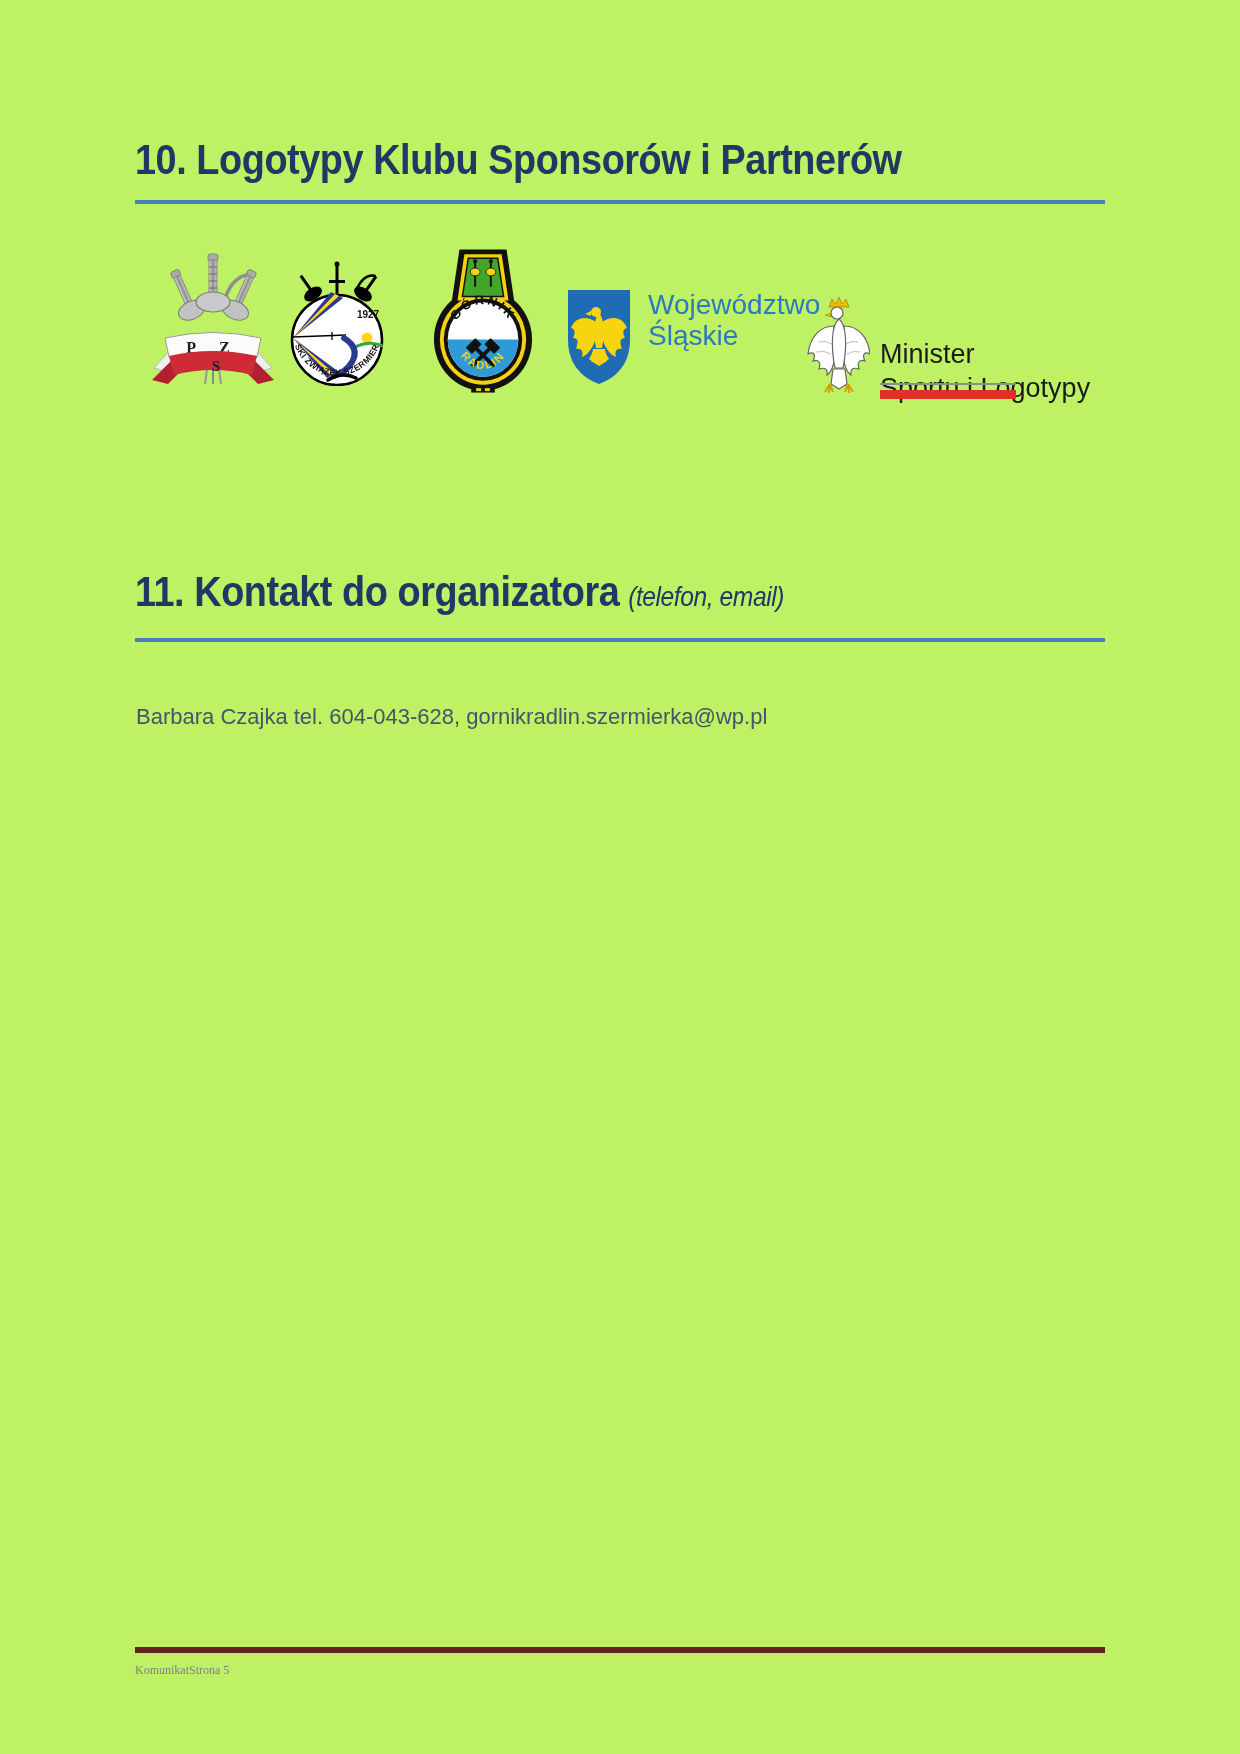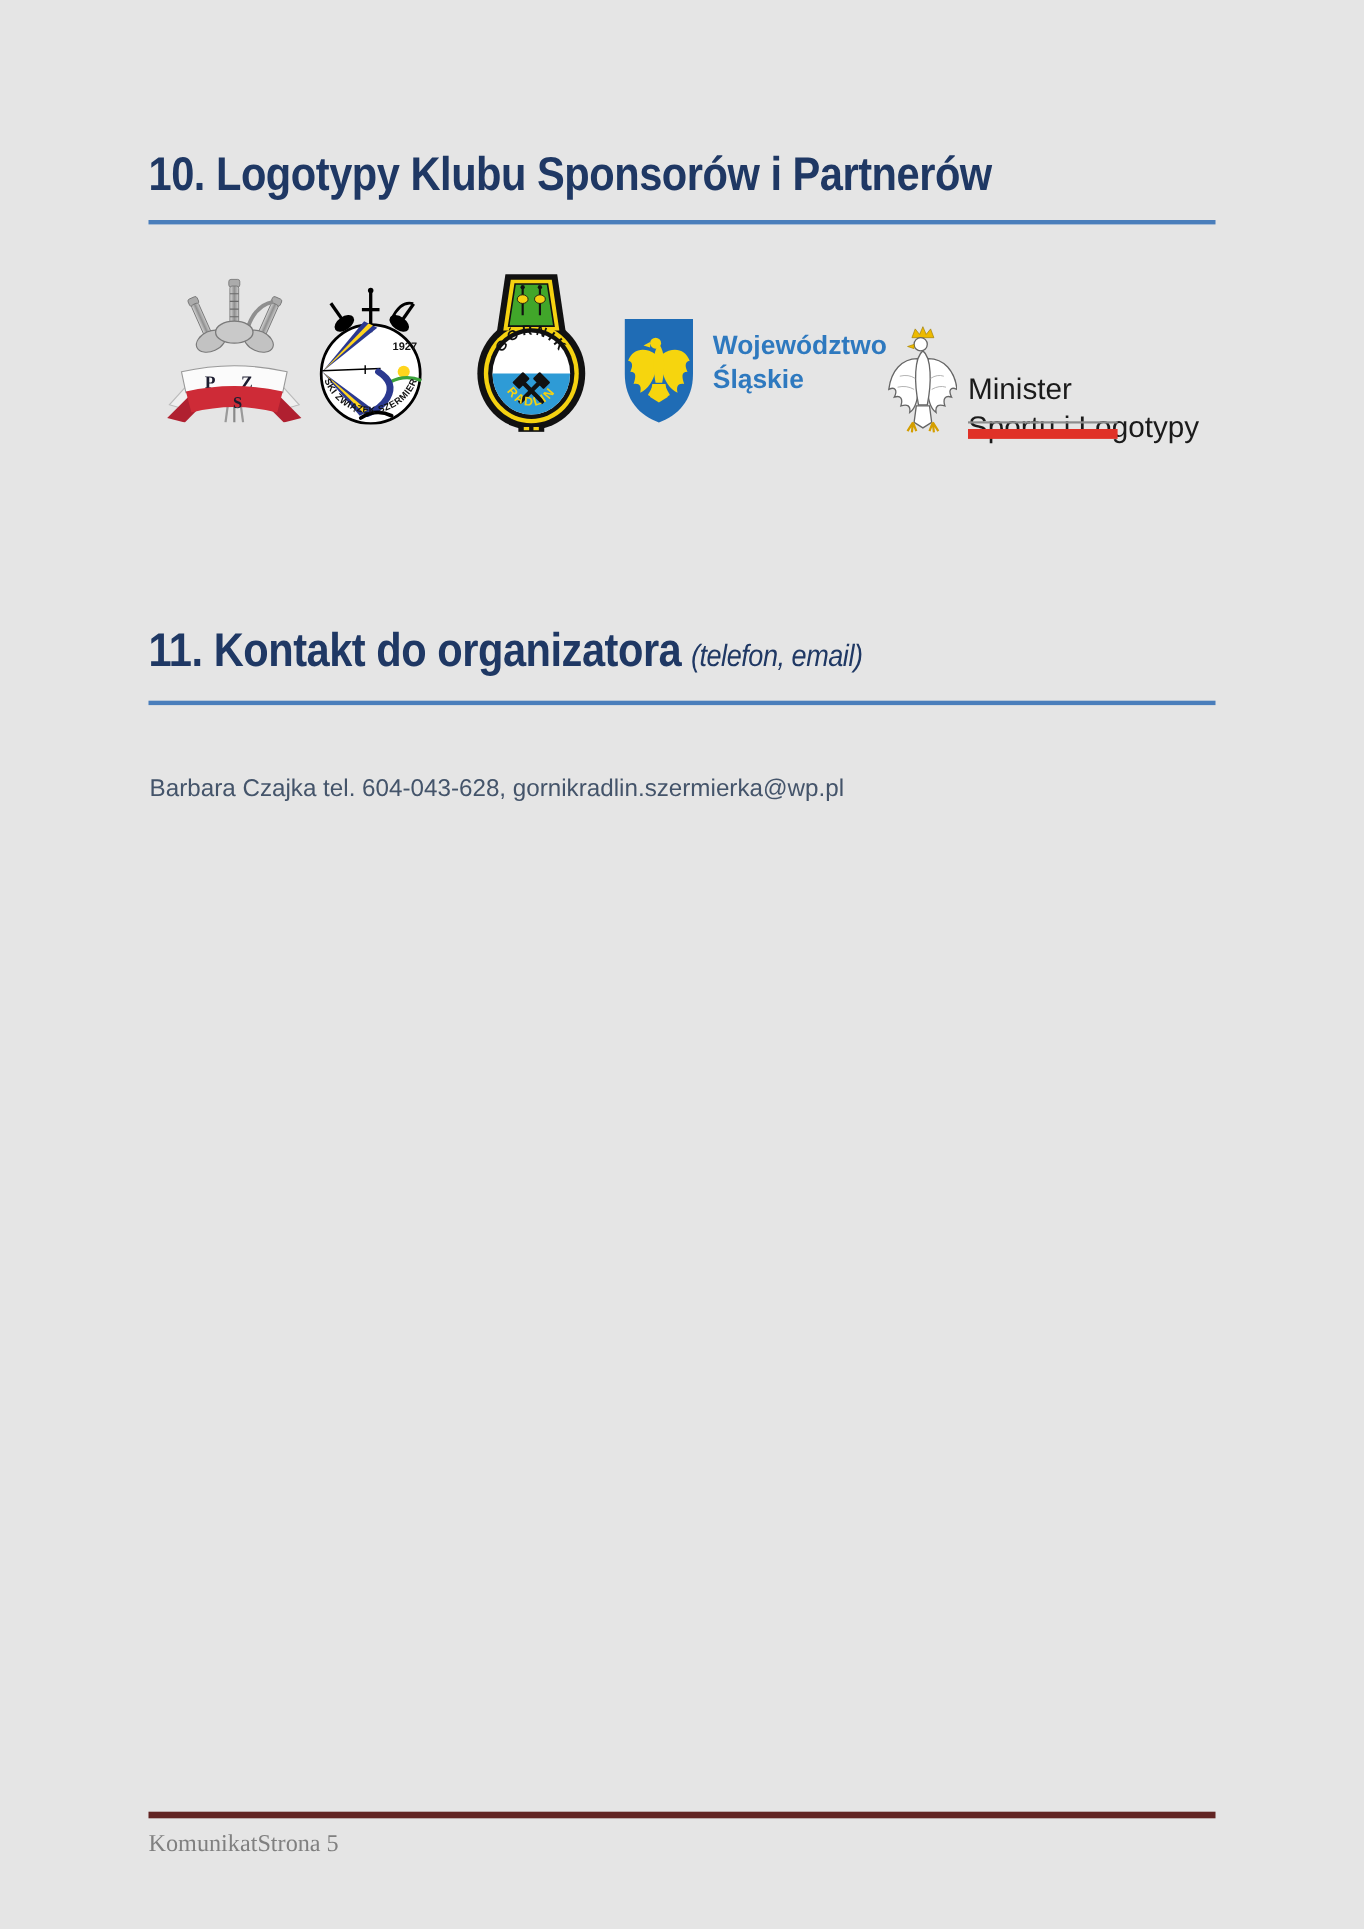--- a/index.html
+++ b/index.html
@@ -1,17 +1,17 @@
 <!DOCTYPE html>
 <html style="--heading: #1F3864; --rule: #4A7EBB; --body-text: #44546A; --slaskie-text: #2E79BF; --minister-red: #E03127; --footer-rule: #622423; --footer-text: #808080;"><head>
 <meta charset="utf-8">
 <style>
   html,body{margin:0;padding:0;background:#ffffff;}
   .page{
-    position:relative;width:1240px;height:1754px;background:#e5e5e5;overflow:hidden;
+    position:relative;width:1240px;height:1754px;background:#bef264;overflow:hidden;
     font-family:"Liberation Sans",sans-serif;
   }
   
   .heading{
     position:absolute;left:135px;width:970px;
     border-bottom:4px solid var(--rule,#4A7EBB);
     padding-bottom:16px;color:var(--heading,#1F3864);
   }
   .heading h2{
     margin:0;font-size:43px;line-height:50px;font-weight:bold;letter-spacing:-0.5px;
@@ -21,44 +21,43 @@
   .h10{top:134px;}
   .h11{top:566px;}
 
   
   .logo{position:absolute;}
   .logo-pzs{left:150px;top:252px;}
   .logo-szs{left:274px;top:250px;}
   .logo-gornik{left:432px;top:246px;}
   .logo-slaskie-shield{left:566px;top:288px;}
   .slaskie-text{
-    position:absolute;left:648px;top:299px;font-size:24px;line-height:31px;
+    position:absolute;left:648px;top:289px;font-size:28px;line-height:31px;
     color:var(--slaskie-text,#2E79BF);
-    font-weight:bold;
   }
   .logo-minister-eagle{left:806px;top:296px;}
   .minister-text{
     position:absolute;left:880px;top:306px;font-size:27px;line-height:34px;color:#1b1b1b;margin-top:31px;
   }
   .minister-flag{position:absolute;left:880px;top:383px;width:136px;}
   .minister-flag .thinline{height:2px;background:#8c8c8c;margin-bottom:5px;}
   .minister-flag .redbar{height:9px;background:var(--minister-red,#E03127);}
 
   
   .contacts{
     position:absolute;left:136px;top:700px;font-size:22px;line-height:34px;
     color:var(--body-text,#44546A);
   }
 
   
   .footer-rule{position:absolute;left:135px;top:1647px;width:970px;height:6px;
     background:var(--footer-rule,#622423);}
   .footer-text{position:absolute;left:135px;top:1663px;
     font-family:"Liberation Serif","DejaVu Serif",serif;
-    font-size:22px;color:var(--footer-text,#808080);}
+    font-size:12px;color:var(--footer-text,#808080);}
 
   
   svg text{font-family:"Liberation Sans",sans-serif;}
   .pzs-letters{font-family:"Liberation Serif",serif;font-weight:bold;fill:#1d1d30;}
 </style>
 </head>
 <body>
 
 <div class="page">
 

